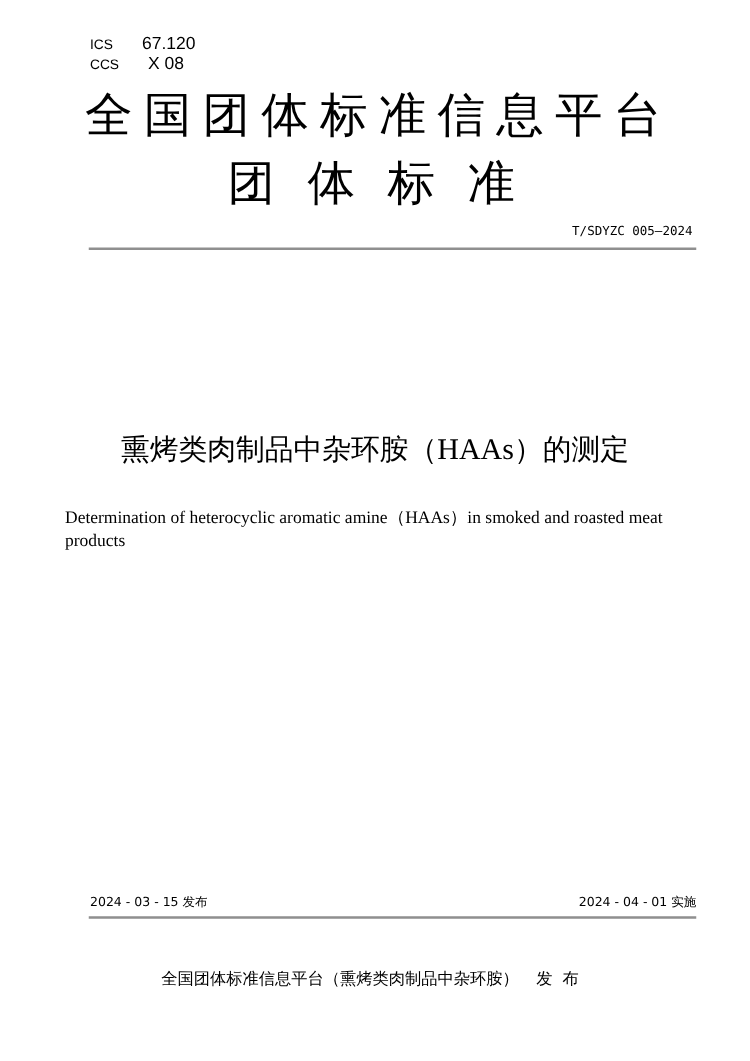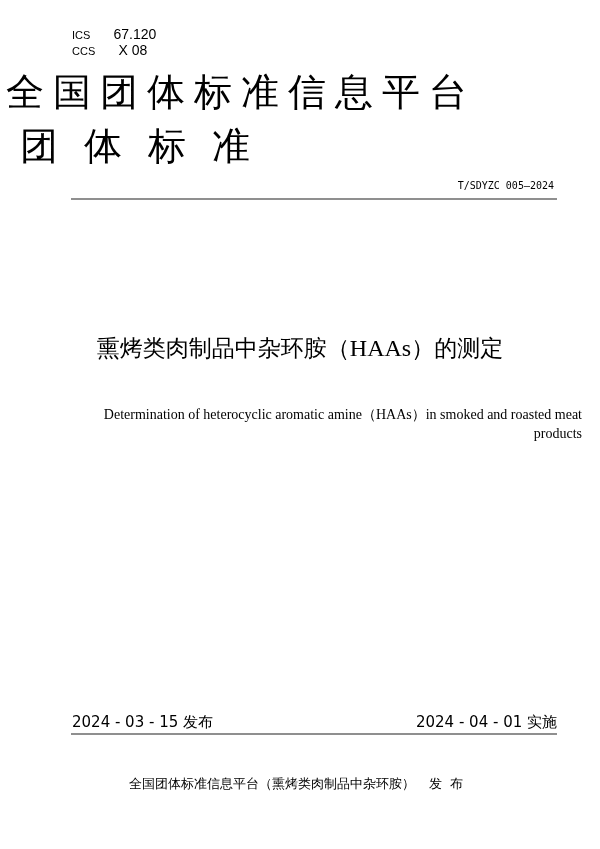--- a/index.html
+++ b/index.html
@@ -32,34 +32,34 @@
       font-size: 14px;
       margin-left: 20px;
     }
     #ics { top: 28px; }
     #ccs { top: 44px; text-align: center; }
 
     .platform-title {
       left: 0;
       width: 600px;
       top: 70px;
-      text-align: left;
+      text-align: center;
       font-family: "DejaVu Sans", sans-serif;
       font-size: 38px;
       line-height: 44px;
       letter-spacing: 9px;
       padding-left: 6px;
       box-sizing: border-box;
       white-space: nowrap;
     }
     .standard-kind {
       left: 0;
       width: 600px;
       top: 124px;
-      text-align: left;
+      text-align: center;
       font-family: "DejaVu Sans", sans-serif;
       font-size: 38px;
       line-height: 44px;
       letter-spacing: 26px;
       padding-left: 20px;
       box-sizing: border-box;
       white-space: nowrap;
     }
     .std-number {
       right: 46px;
@@ -74,45 +74,45 @@
       width: 486px;
       height: 2px;
       background: #8f8f8f;
     }
     #rule-top { top: 198px; }
     #rule-bottom { top: 733px; }
 
     .cn-title {
       left: 0;
       width: 600px;
-      top: 333px;
+      top: 345px;
       text-align: center;
       font-family: "DejaVu Sans", sans-serif;
       font-size: 23px;
       line-height: 30px;
       white-space: nowrap;
     }
     .cn-title .latin {
       font-family: "Liberation Serif", serif;
       font-size: 24px;
     }
     .en-title {
-      left: 72px;
+      left: 52px;
       width: 510px;
       top: 405px;
-      text-align: right;
+      text-align: left;
       font-family: "Liberation Serif", serif;
       font-size: 14px;
       line-height: 19px;
     }
 
     .date {
       top: 714px;
       font-family: "DejaVu Sans", sans-serif;
-      font-size: 15px;
+      font-size: 10px;
       line-height: 17px;
       white-space: nowrap;
     }
     #issue-date { left: 72px; }
     #impl-date { right: 43px; }
 
     .publisher {
       left: 0;
       width: 600px;
       top: 775px;

